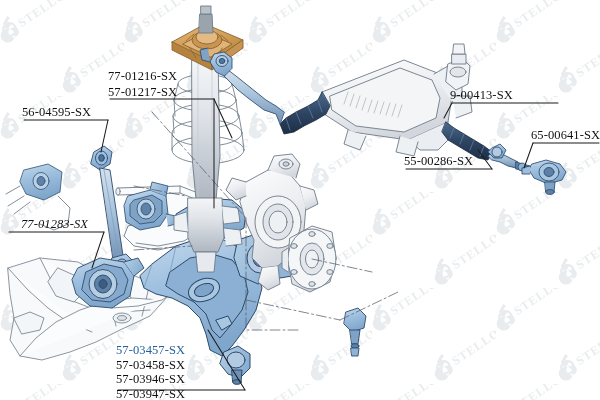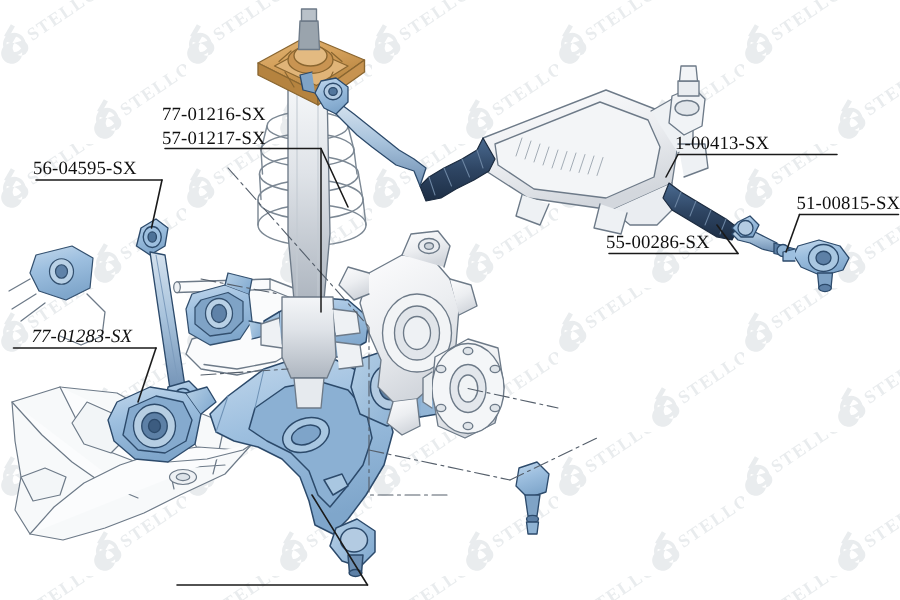--- a/index.html
+++ b/index.html
@@ -380,26 +380,32 @@
 
     <div class="lblbox" style="left:22px;top:106px;">
       <div class="lbl" style="position:static;">56-04595-SX</div>
     </div>
 
     <div class="lblbox" style="left:21px;top:218px;font-style:italic;">
       <div class="lbl" style="position:static;">77-01283-SX</div>
     </div>
 
     <div class="lblbox" style="left:450px;top:89px;">
-      <div class="lbl" style="position:static;">1-00413-SX</div>
+      <div class="lbl" style="position:static;">9-00413-SX</div>
     </div>
 
     <div class="lblbox" style="left:531px;top:129px;">
-      <div class="lbl" style="position:static;">51-00815-SX</div>
+      <div class="lbl" style="position:static;">65-00641-SX</div>
     </div>
 
     <div class="lblbox" style="left:404px;top:155px;">
       <div class="lbl" style="position:static;font-family:Liberation Serif, serif;">55-00286-SX</div>
     </div>
 
+    <div class="lblbox" style="left:116px;top:344px;">
+      <div class="lbl blue" style="position:static;">57-03457-SX</div>
+      <div class="lbl" style="position:static;margin-top:2px;">57-03458-SX</div>
+      <div class="lbl" style="position:static;margin-top:2px;">57-03946-SX</div>
+      <div class="lbl" style="position:static;margin-top:2px;">57-03947-SX</div>
+    </div>
 
   </div>
 </div>
 
 </body></html>

